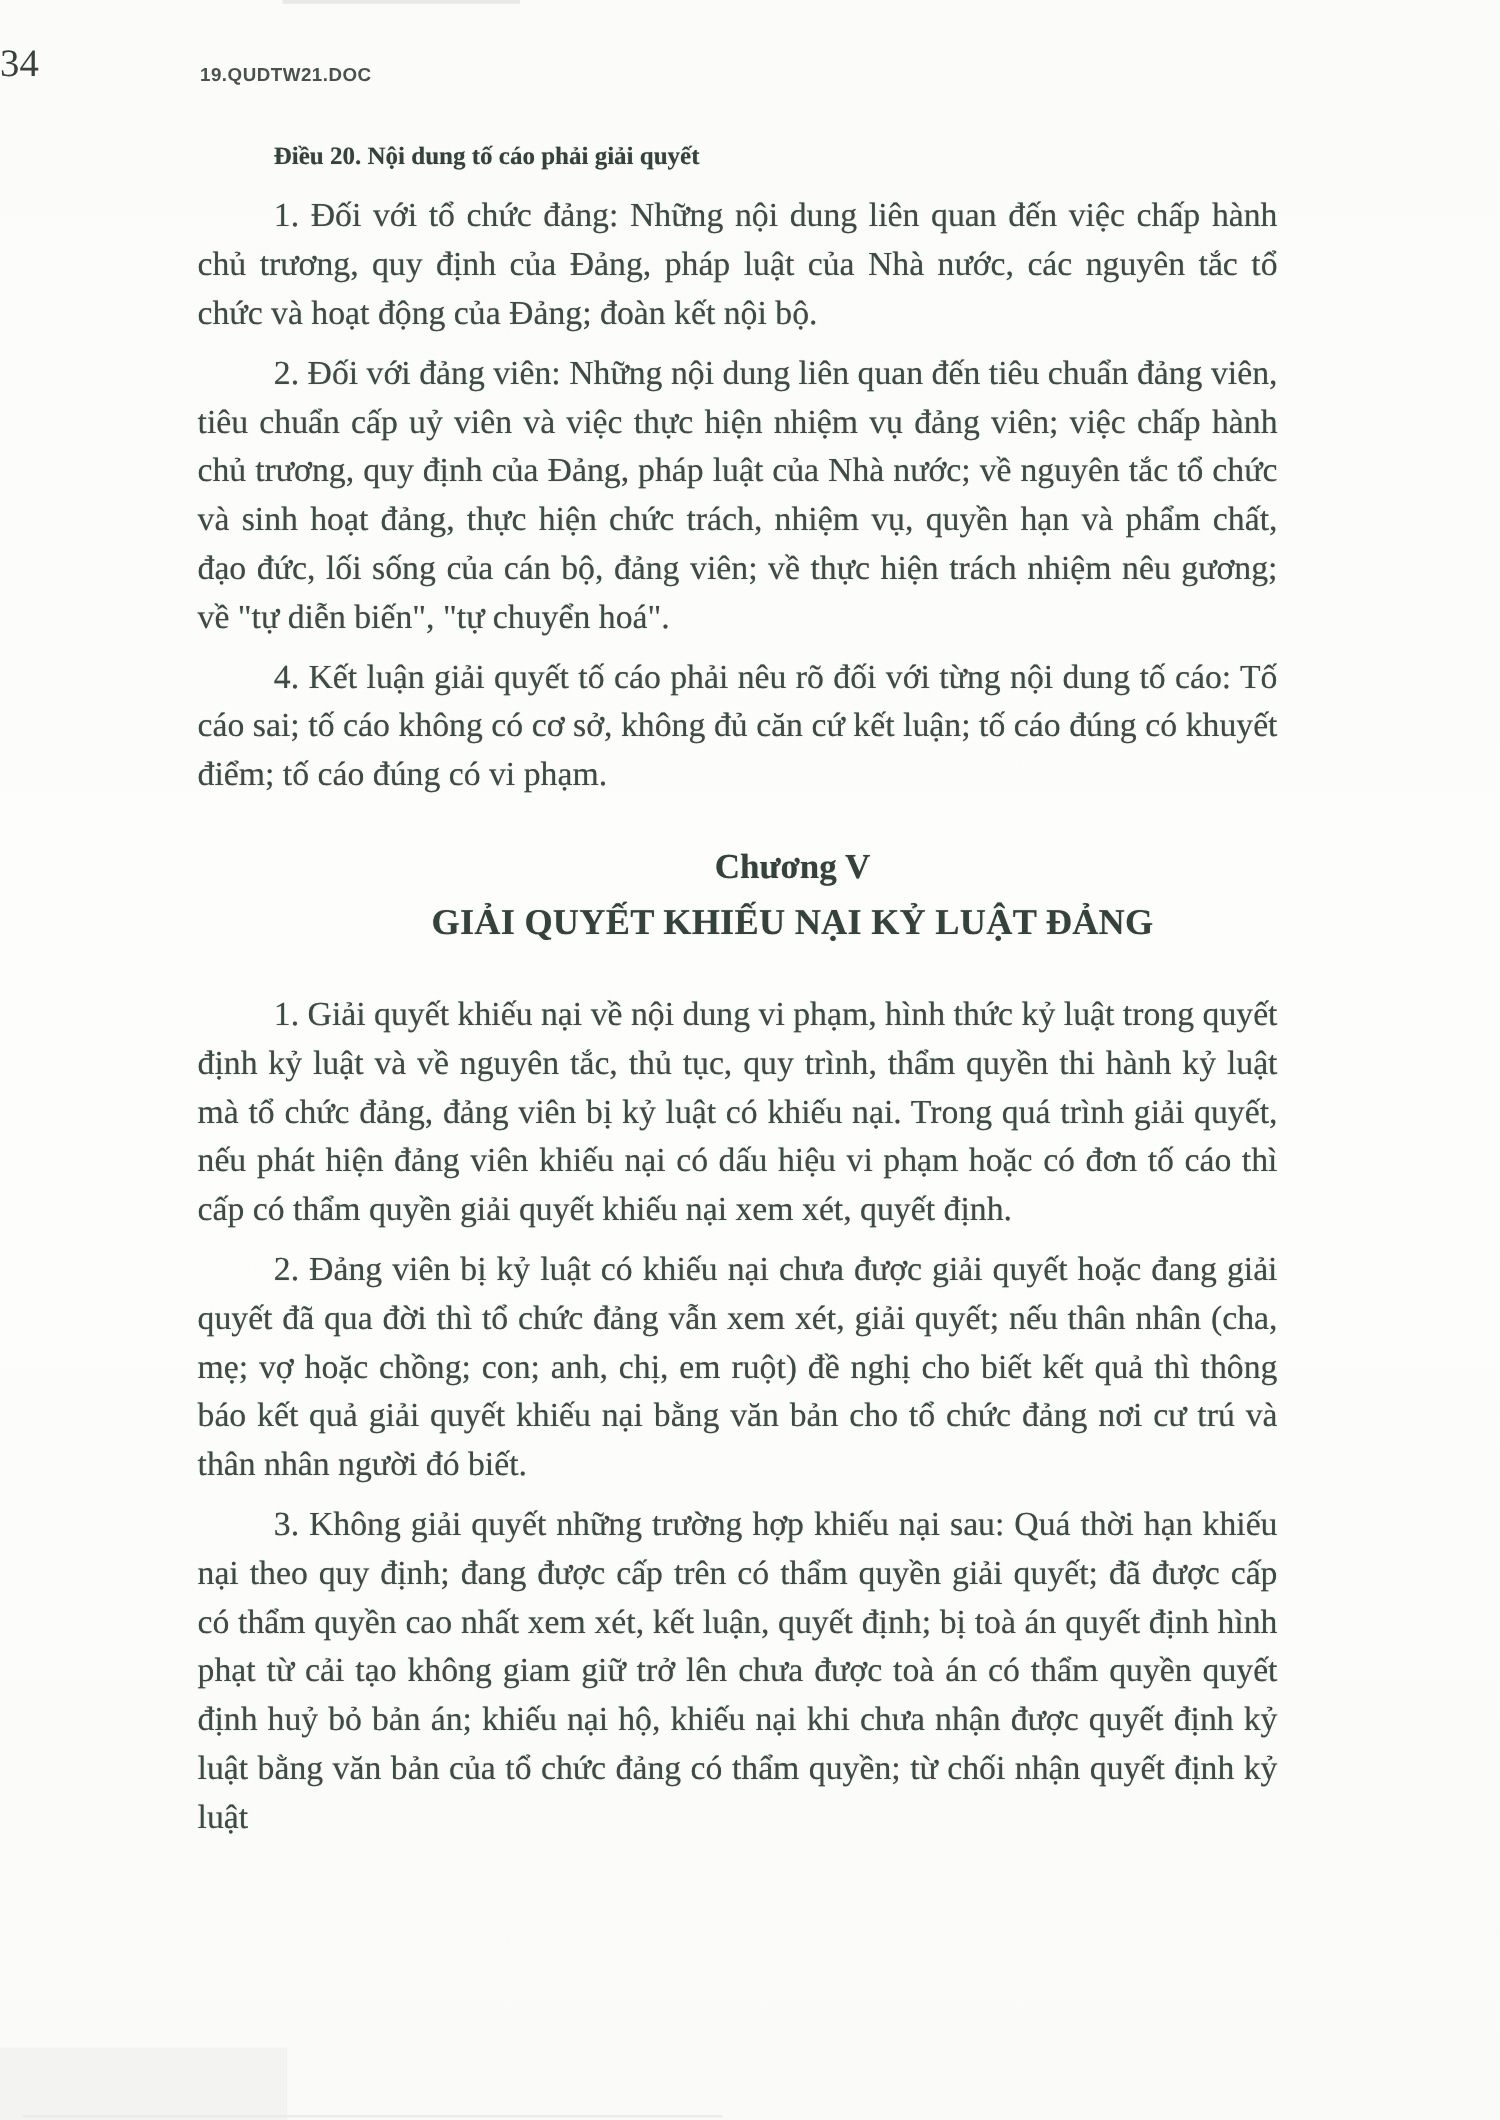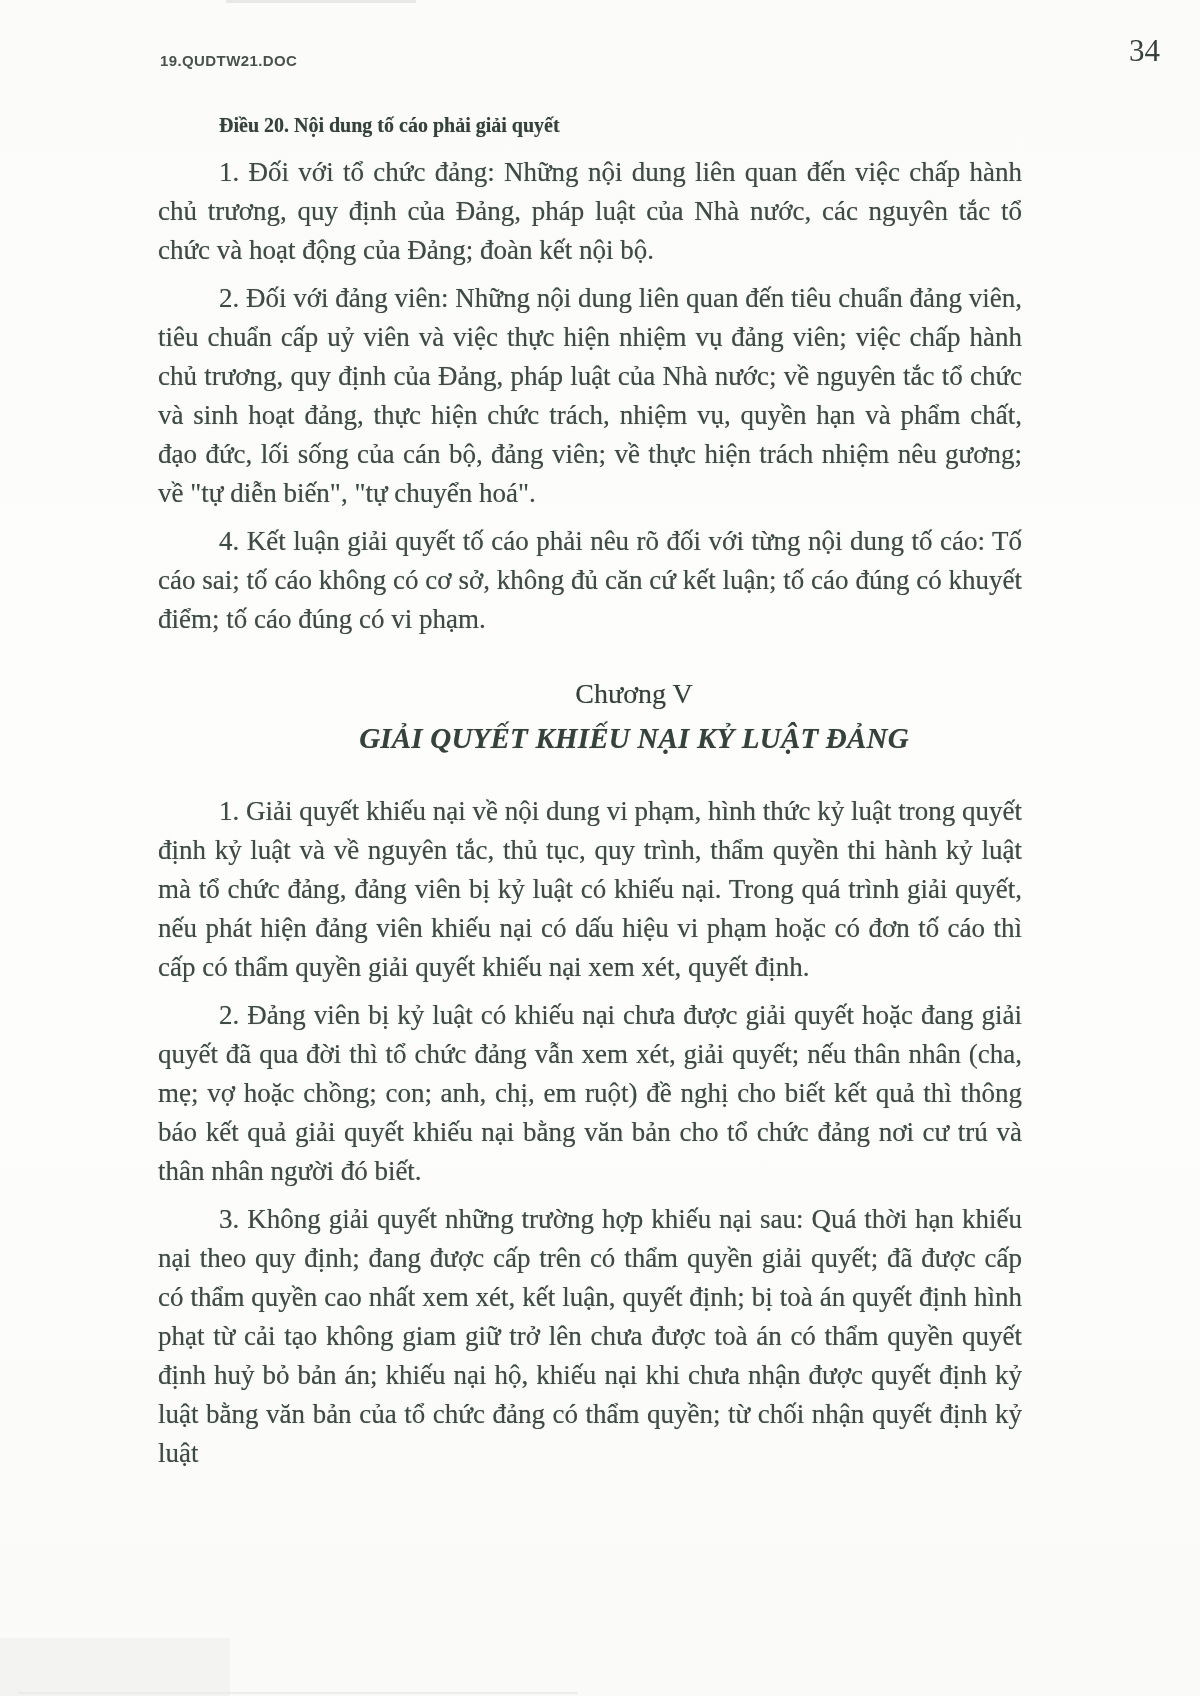--- a/index.html
+++ b/index.html
@@ -31,21 +31,21 @@
   }
 
   .doc-label {
     position: absolute; left: 160px; top: 52px;
     font-family: "Liberation Sans", "DejaVu Sans", sans-serif;
     font-size: 15px; font-weight: 700; letter-spacing: .4px;
     color: #49524c;
   }
   .page-number {
     position: absolute; left: 0; top: 33px; width: 1160px;
-    text-align: right;
+    text-align: left;
     font-size: 31px; color: #37423c;
   }
 
   .content {
     position: absolute;
     left: 158px; top: 106px;
     width: 864px;
     font-size: 27px;
     line-height: 39px;
     text-align: justify;
@@ -63,31 +63,30 @@
     margin: 0 0 9px 0;
     text-indent: 61px;
   }
   .chapter {
     margin: 34px 0 30px 88px;
     text-align: center;
     text-indent: 0;
   }
   .chapter-kicker {
     font-size: 28px;
-    font-weight: 400;
+    font-weight: 700;
     line-height: 41px;
     color: #35423b;
   }
   .chapter-title {
     font-size: 29px;
     font-weight: 700;
     line-height: 48px;
     color: #35423b;
     letter-spacing: .2px;
-    font-style: italic;
   }
   .h21 { margin-top: 0; }
 </style>
 </head>
 <body>
 
 <div class="artifact-top"></div>
 <div class="artifact-bottom-left"></div>
 <div class="artifact-bottom-line"></div>
 

